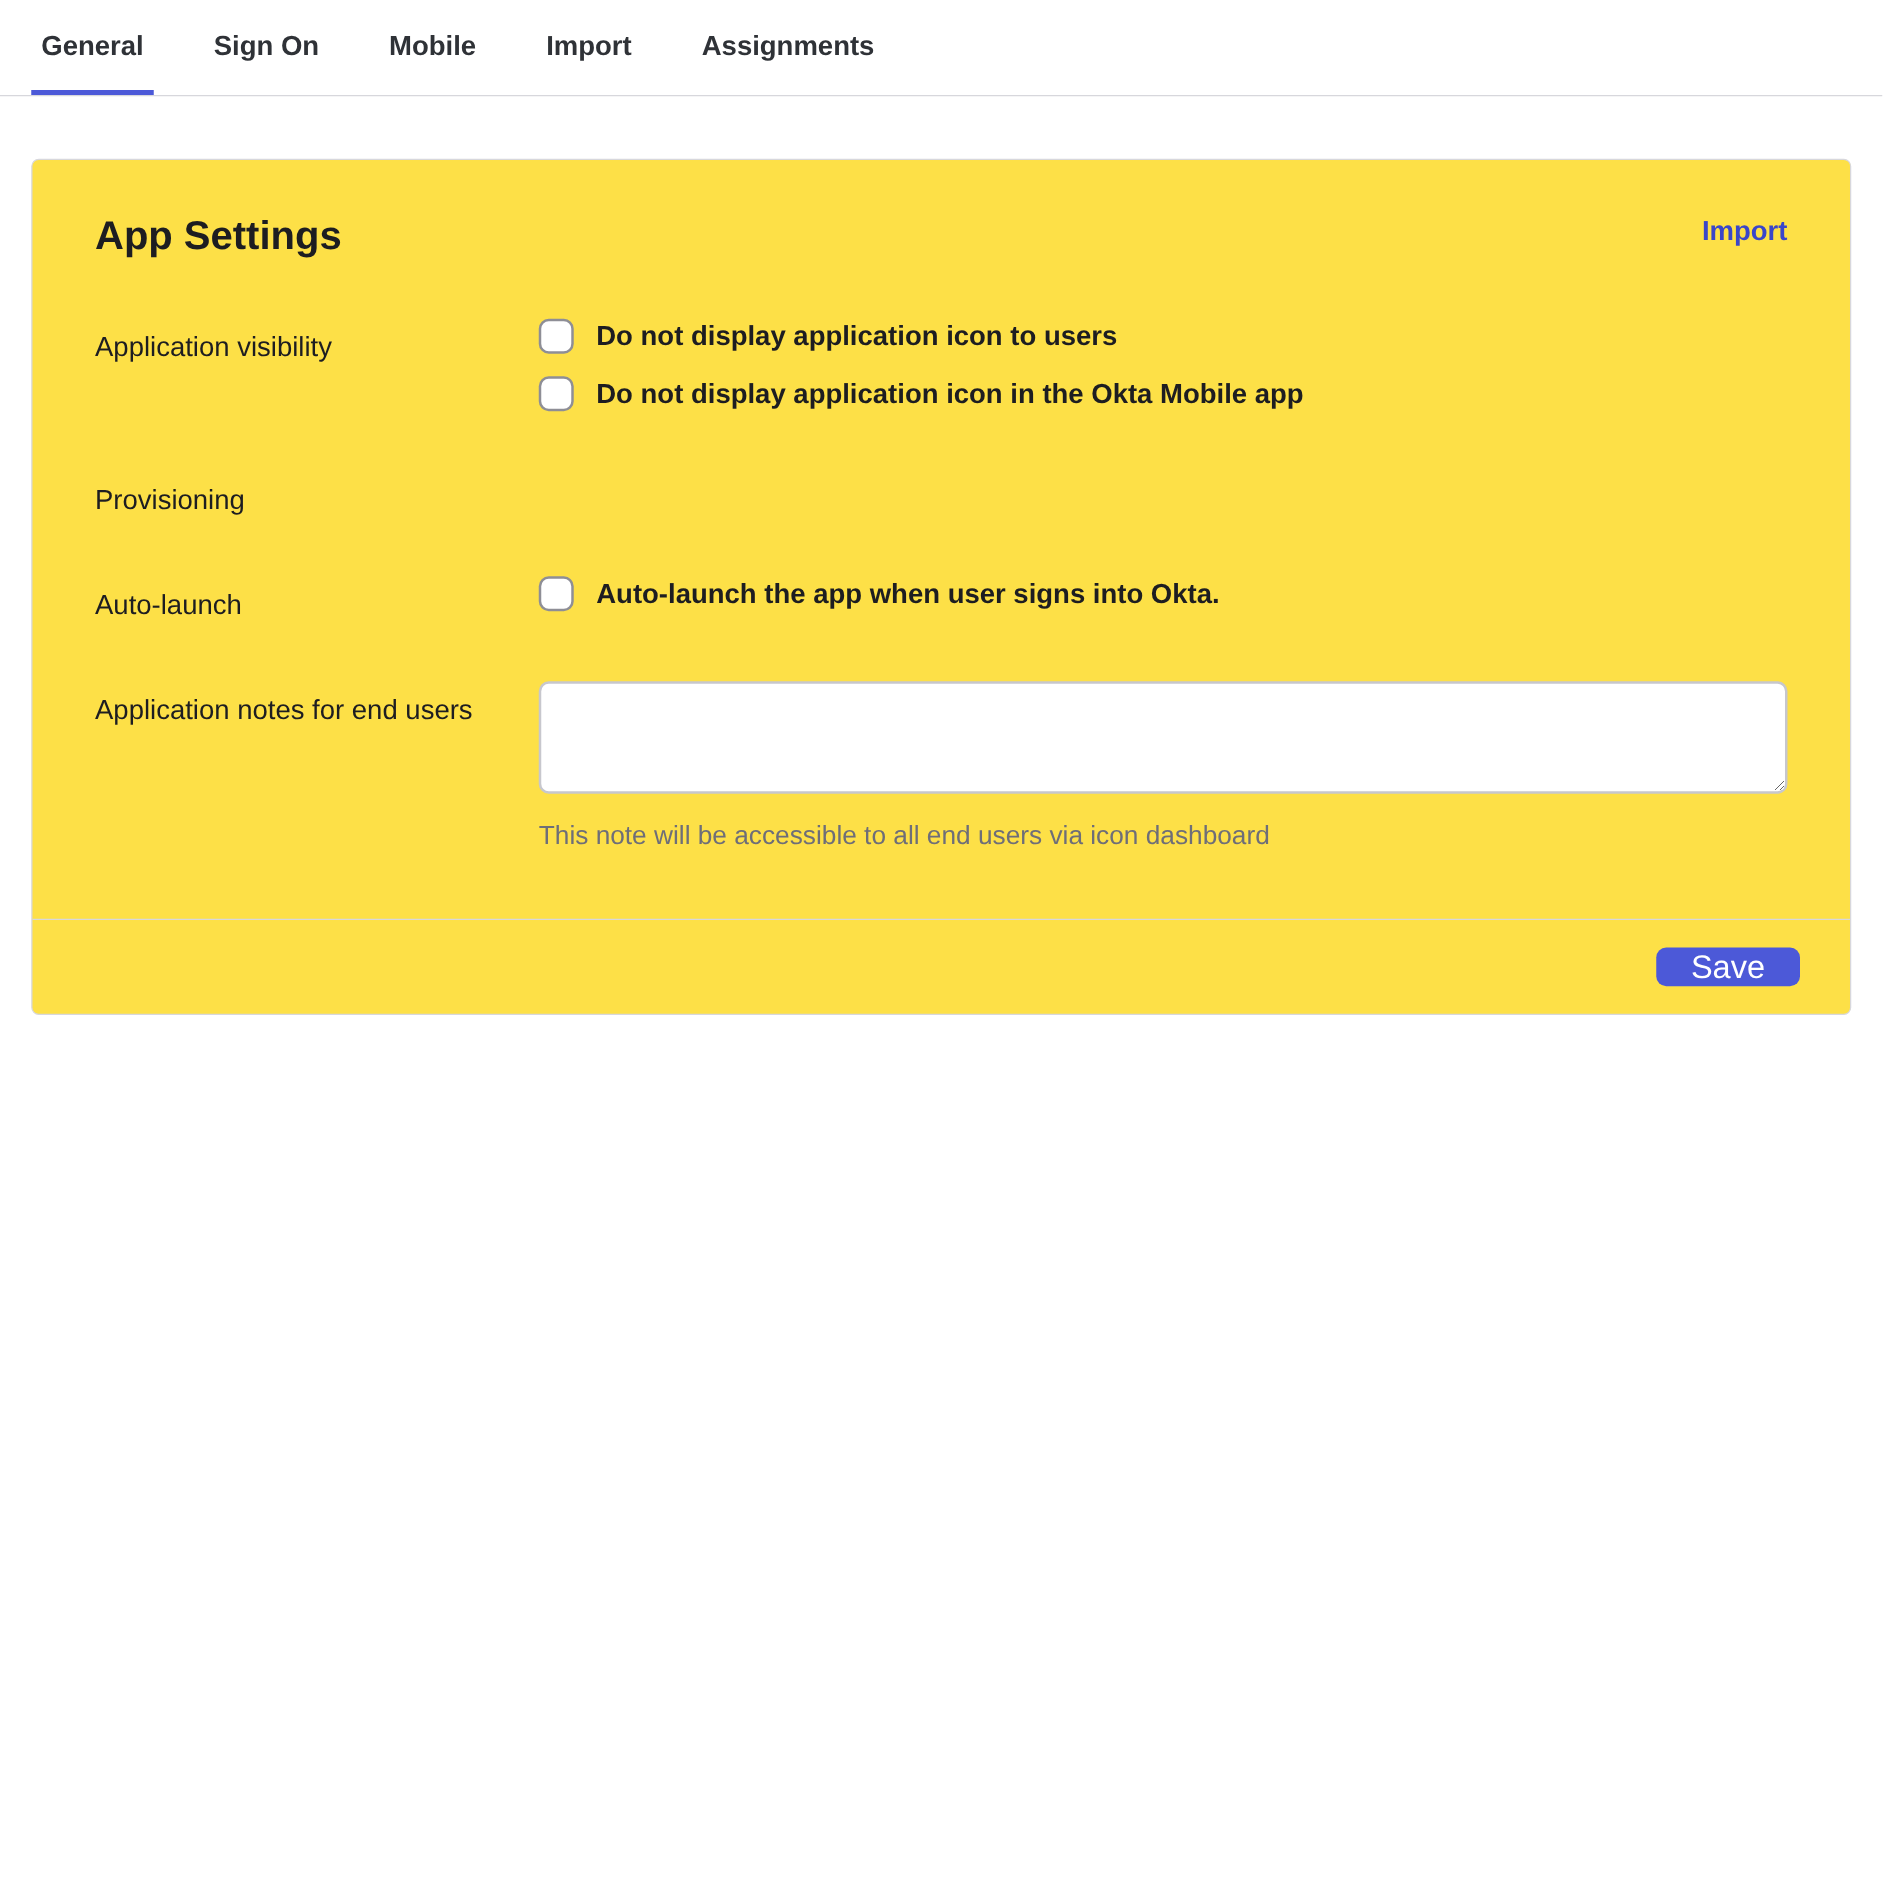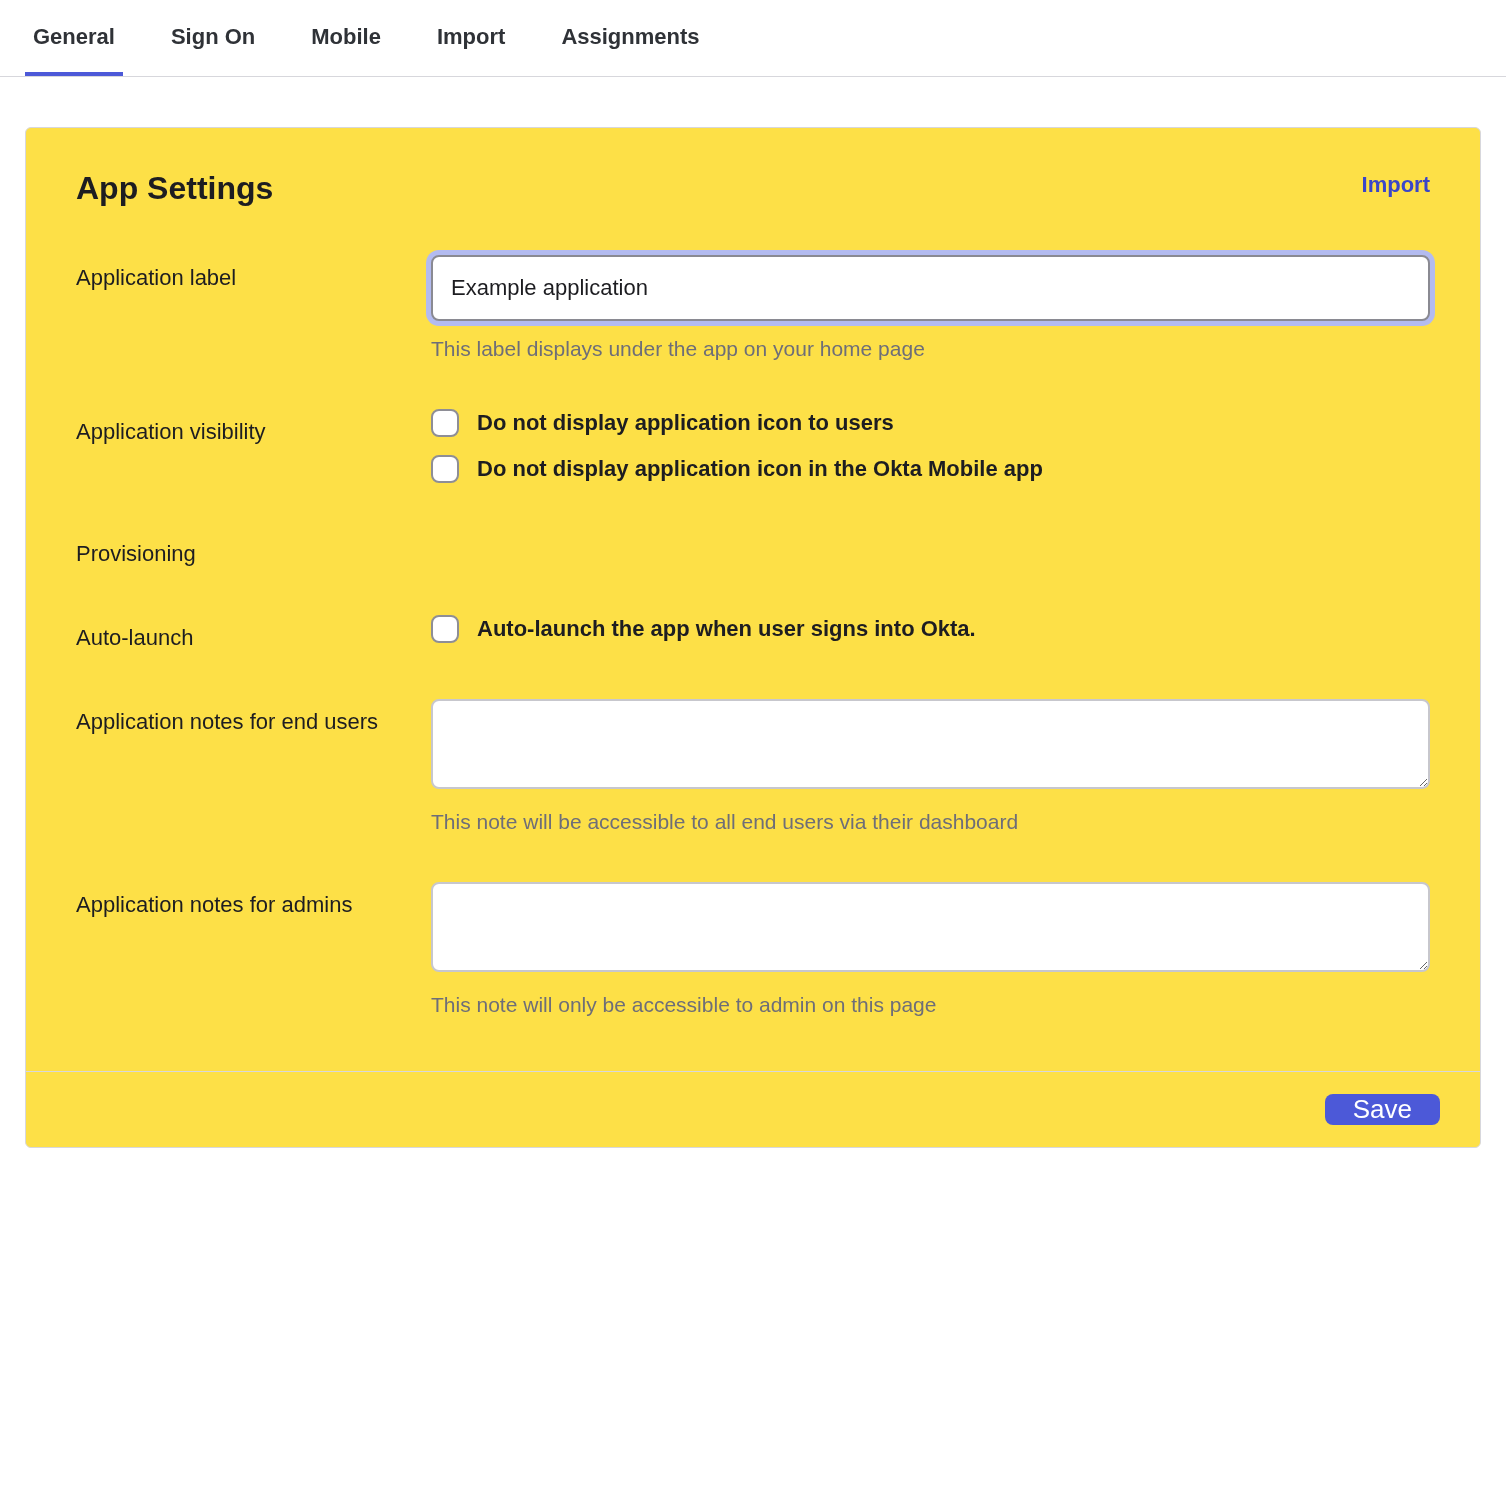--- a/index.html
+++ b/index.html
@@ -168,27 +168,20 @@
 </div>
 
 <div class="panel">
   <div class="panel-header">
     <div class="panel-title">App Settings</div>
     <div class="cancel-link">Import</div>
   </div>
 
   <div class="form-body">
 
-    <div class="form-row">
-      <div class="label-col">Application label</div>
-      <div class="input-col">
-        <input type="text" class="text-input" value="Example application" style="">
-        <div class="help-text">This label displays under the app on your home page</div>
-      </div>
-    </div>
 
     <div class="form-row">
       <div class="label-col">Application visibility</div>
       <div class="input-col">
         <div class="checkbox-line">
           <div class="checkbox">
             
           </div>
           <div class="checkbox-label">Do not display application icon to users</div>
         </div>
@@ -214,30 +207,23 @@
           </div>
           <div class="checkbox-label">Auto-launch the app when user signs into Okta.</div>
         </div>
       </div>
     </div>
 
     <div class="form-row">
       <div class="label-col">Application notes for end users</div>
       <div class="input-col">
         <textarea class="textarea" style=""></textarea>
-        <div class="help-text">This note will be accessible to all end users via their dashboard</div>
+        <div class="help-text">This note will be accessible to all end users via icon dashboard</div>
       </div>
     </div>
 
-    <div class="form-row">
-      <div class="label-col">Application notes for admins</div>
-      <div class="input-col">
-        <textarea class="textarea" style=""></textarea>
-        <div class="help-text">This note will only be accessible to admin on this page</div>
-      </div>
-    </div>
 
   </div>
 
   <div class="panel-footer">
     <button class="save-btn">Save</button>
   </div>
 </div>
 
 </body></html>

